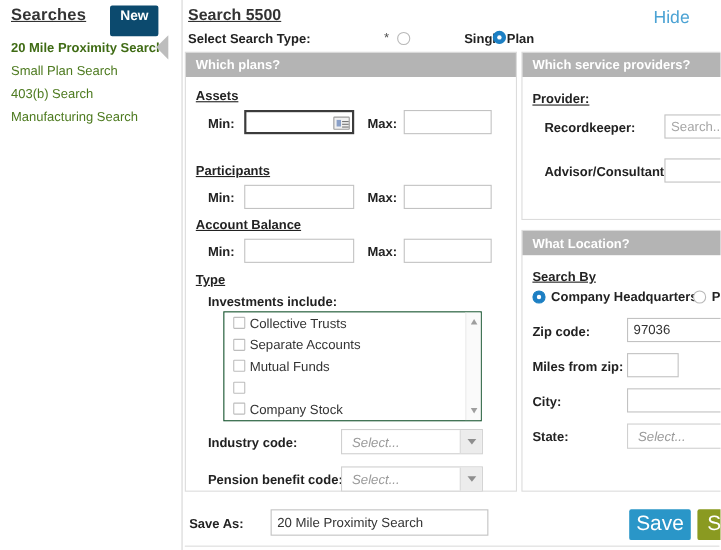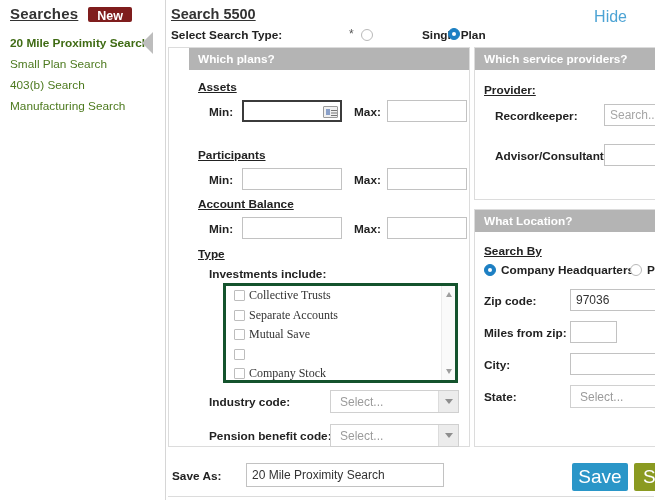--- a/index.html
+++ b/index.html
@@ -7,28 +7,28 @@
     margin: 0; padding: 0;
     width: 655px; height: 500px;
     background: #ffffff;
     font-family: "Liberation Sans", sans-serif;
     overflow: hidden;
   }
   #app { position: relative; width: 655px; height: 500px; }
 
   
   #sidebar { position: absolute; left: 0; top: 0; width: 165px; height: 500px; background: #fff; }
-  .sb-head { position: absolute; left: 10px; top: 5px; display: flex; align-items: flex-end; }
+  .sb-head { position: absolute; left: 10px; top: 5px; display: flex; align-items: flex-start; gap: 12px; }
   .sb-title {
     font-size: 15px; font-weight: bold; color: #333;
     text-decoration: underline; letter-spacing: .2px;
   }
   .sb-badge {
-    margin-left: 10px; background: #7f1d1d; color: #fff;
-    font-size: 12.5px; font-weight: bold; padding: 3px 9px 0 9px;
+    margin-left: 10px; background: #0c4a6e; color: #fff;
+    font-size: 12.5px; font-weight: bold; padding: 3px 9px 12px 9px;
     border-radius: 2px; line-height: 1;
   }
   .sb-list { position: absolute; left: 10px; top: 33px; width: 155px; }
   .sb-item {
     font-size: 11.8px; color: #4d7a1f; padding: 3px 0 4px 0;
     white-space: nowrap; cursor: pointer;
   }
   .sb-item.active { font-weight: bold; color: #3f6b14; }
   .sb-arrow {
     position: absolute; left: 142px; top: 32px;
@@ -70,21 +70,21 @@
 
   
   .panel { position: absolute; border: 1px solid #dcdcdc; background: #fff; }
   .panel-head {
     height: 22px; background: #b4b4b4; color: #fff;
     font-size: 11.8px; font-weight: bold; display: flex; align-items: center;
     padding-left: 9px;
   }
   .panel-body { position: relative; }
 
-  #panel-plans  { left: 2px;   top: 47px;  width: 302px; height: 400px; padding-left: 20px; }
+  #panel-plans  { left: 2px;   top: 47px;  width: 302px; height: 400px; }
   #panel-prov   { left: 308px; top: 47px;  width: 200px; height: 153px; }
   #panel-loc    { left: 308px; top: 209px; width: 200px; height: 238px; }
 
   .grp-title {
     position: absolute; font-size: 11.8px; font-weight: bold; color: #222;
     text-decoration: underline;
   }
   .fld-label { position: absolute; font-size: 11.8px; font-weight: bold; color: #222; }
   .tbox {
     position: absolute; border: 1px solid #c2c2c2; background: #fff; height: 22px;
@@ -101,21 +101,21 @@
     content: ""; position: absolute; left: 1.5px; top: 2px; width: 4px; height: 6px;
     background: #8aa0c8;
   }
   .autofill-icon::after {
     content: ""; position: absolute; left: 7px; top: 2.5px; width: 6px; height: 1px;
     background: #777; box-shadow: 0 2.5px 0 #777, 0 5px 0 #777;
   }
 
   
   .cklist {
-    position: absolute; border: 3px solid #14532d; background: #fff; overflow: hidden; font-family: Liberation Serif, serif;
+    position: absolute; border: 1px solid #14532d; background: #fff; overflow: hidden;
   }
   .ck-row { display: flex; align-items: center; height: 19.5px; padding-left: 8px; cursor: pointer; }
   .ckbox {
     width: 11px; height: 11px; border: 1px solid #bdbdbd; background: #fff;
     flex: none; border-radius: 1px;
   }
   .ck-txt { margin-left: 4px; font-size: 12px; color: #333; white-space: nowrap; }
   .scrollbar {
     position: absolute; right: 0; top: 0; width: 14px; height: 100%;
     background: #fafafa; border-left: 1px solid #ececec;
@@ -123,21 +123,21 @@
   .sb-btn { position: absolute; left: 0; width: 14px; height: 14px; }
   .sb-btn .tri { position: absolute; left: 3.5px; width: 0; height: 0; }
   .sb-up { top: 2px; }
   .sb-up .tri { top: 4px; border-left: 3.5px solid transparent; border-right: 3.5px solid transparent; border-bottom: 5px solid #9e9e9e; }
   .sb-down { bottom: 2px; }
   .sb-down .tri { bottom: 4px; border-left: 3.5px solid transparent; border-right: 3.5px solid transparent; border-top: 5px solid #9e9e9e; }
 
   
   .sel {
     position: absolute; height: 23px; border: 1px solid #d0d0d0; background: #fff;
-    display: flex; align-items: center; cursor: pointer;
+    display: flex; align-items: center; cursor: pointer; font-style: italic;
   }
   .sel-txt { flex: 1; font-size: 12px; color: #9b9b9b; padding-left: 9px; white-space: nowrap; }
   .sel-btn {
     width: 20px; height: 100%; background: #ececec; border-left: 1px solid #dcdcdc;
     display: flex; align-items: center; justify-content: center; flex: none;
   }
   .sel-btn .cv {
     width: 0; height: 0; border-left: 4px solid transparent;
     border-right: 4px solid transparent; border-top: 5px solid #8e8e8e;
   }
@@ -223,21 +223,21 @@
           <div class="ck-row">
             <span class="ckbox"></span>
             <span class="ck-txt">Collective Trusts</span>
           </div>
           <div class="ck-row">
             <span class="ckbox"></span>
             <span class="ck-txt">Separate Accounts</span>
           </div>
           <div class="ck-row">
             <span class="ckbox"></span>
-            <span class="ck-txt">Mutual Save</span>
+            <span class="ck-txt">Mutual Funds</span>
           </div>
           <div class="ck-row">
             <span class="ckbox"></span>
           </div>
           <div class="ck-row">
             <span class="ckbox"></span>
             <span class="ck-txt">Company Stock</span>
           </div>
           <div class="scrollbar">
             <div class="sb-btn sb-up">

